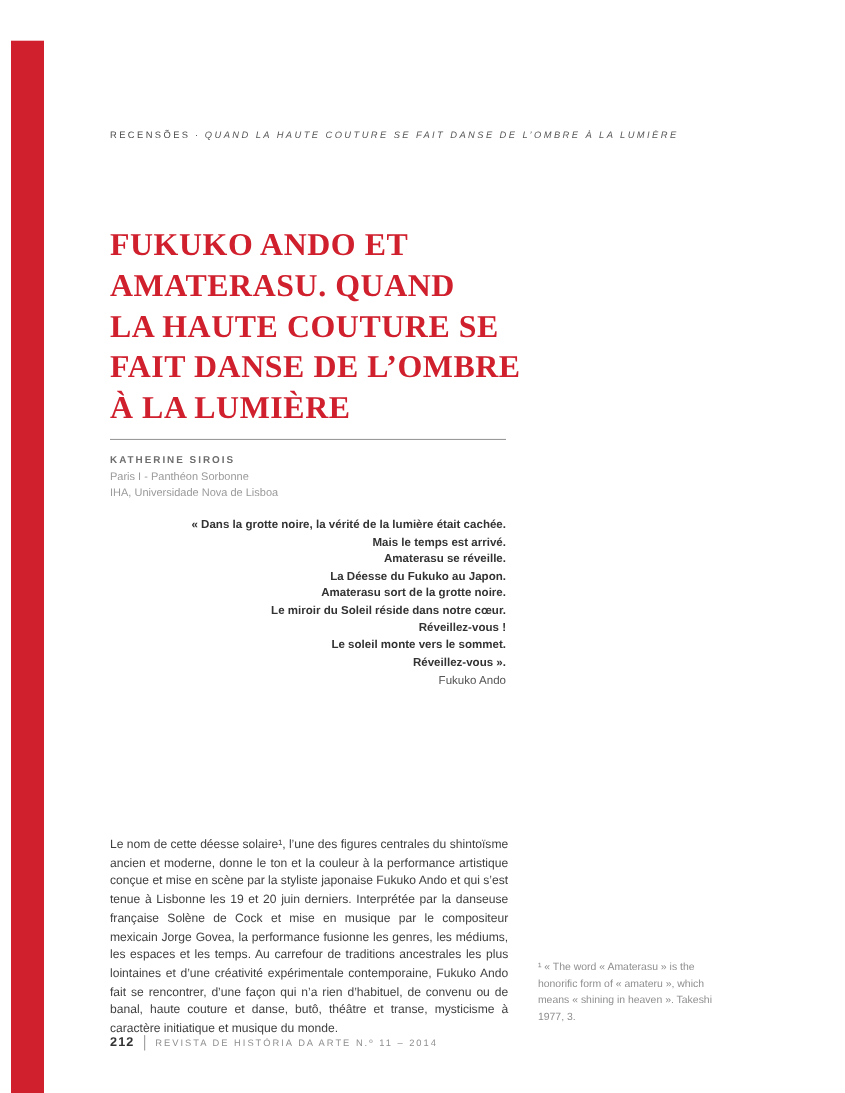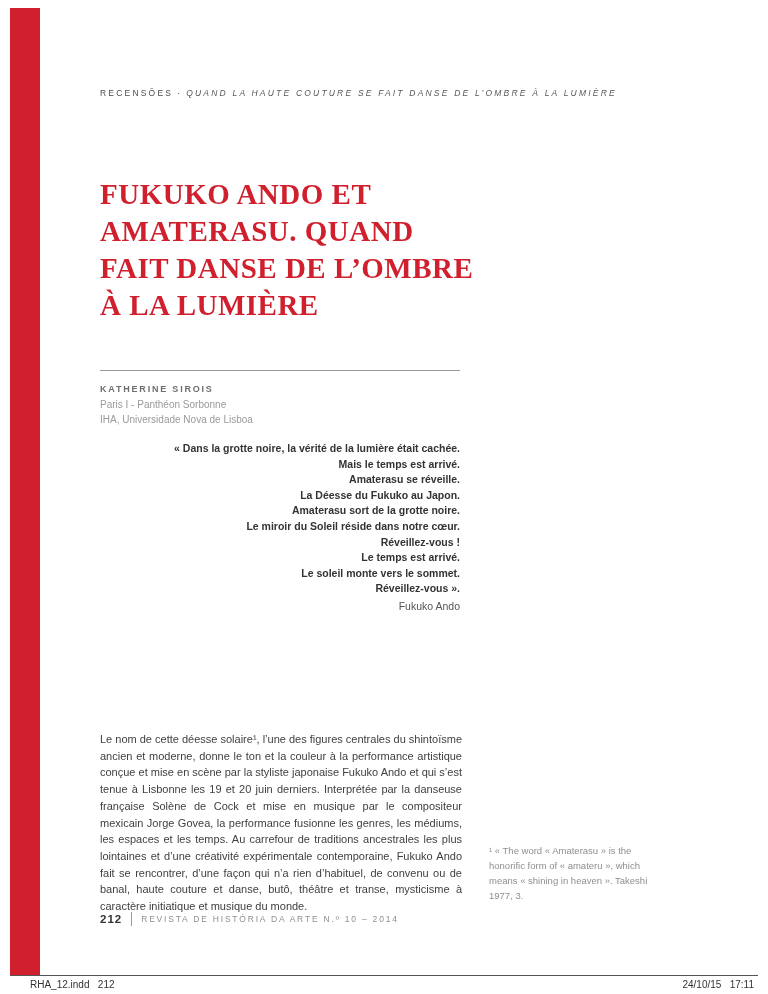--- a/index.html
+++ b/index.html
@@ -11,20 +11,21 @@
     width: 768px;
     height: 994px;
     position: relative;
     font-family: "Liberation Sans", sans-serif;
     overflow: hidden;
   }
   .page {
     position: absolute;
     inset: 0;
     background: #ffffff;
+    margin-top: 29px;
   }
   .red-bar {
     position: absolute;
     left: 10px;
     top: 8px;
     width: 30px;
     height: 967px;
     background: var(--accent-red, #d0202e);
   }
   .running-head {
@@ -168,54 +169,54 @@
 
   <div class="red-bar"></div>
 
   <div class="running-head">
     <span class="rh-section">RECENSÕES</span><span class="sep">·</span><span class="rh-title">QUAND LA HAUTE COUTURE SE FAIT DANSE DE L’OMBRE À LA LUMIÈRE</span>
   </div>
 
   <div class="article-title">
     <div>FUKUKO ANDO ET</div>
     <div>AMATERASU. QUAND</div>
+    <div>LA HAUTE COUTURE SE</div>
     <div>FAIT DANSE DE L’OMBRE</div>
     <div>À LA LUMIÈRE</div>
   </div>
 
   <div class="title-rule"></div>
 
   <div class="author-block">
     <div class="author-name">KATHERINE SIROIS</div>
     <div class="affiliation">Paris I - Panthéon Sorbonne</div>
     <div class="affiliation">IHA, Universidade Nova de Lisboa</div>
   </div>
 
   <div class="quote-block">
     <div>« Dans la grotte noire, la vérité de la lumière était cachée.</div>
     <div>Mais le temps est arrivé.</div>
     <div>Amaterasu se réveille.</div>
     <div>La Déesse du Fukuko au Japon.</div>
     <div>Amaterasu sort de la grotte noire.</div>
     <div>Le miroir du Soleil réside dans notre cœur.</div>
     <div>Réveillez-vous !</div>
-    <div>Le temps est arrivé.</div>
     <div>Le soleil monte vers le sommet.</div>
     <div>Réveillez-vous ».</div>
     <div class="quote-attribution">Fukuko Ando</div>
   </div>
 
 
   <p class="body-text">Le nom de cette déesse solaire¹, l’une des figures centrales du shintoïsme ancien et moderne, donne le ton et la couleur à la performance artistique conçue et mise en scène par la styliste japonaise Fukuko Ando et qui s’est tenue à Lisbonne les 19 et 20 juin derniers. Interprétée par la danseuse française Solène de Cock et mise en musique par le compositeur mexicain Jorge Govea, la performance fusionne les genres, les médiums, les espaces et les temps. Au carrefour de traditions ancestrales les plus lointaines et d’une créativité expérimentale contemporaine, Fukuko Ando fait se rencontrer, d’une façon qui n’a rien d’habituel, de convenu ou de banal, haute couture et danse, butô, théâtre et transe, mysticisme à caractère initiatique et musique du monde.</p>
 
   <div class="sidenote">¹ « The word « Amaterasu » is the honorific form of « amateru », which means « shining in heaven ». Takeshi 1977, 3.</div>
 
   <div class="footer">
     <span class="page-number">212</span>
     <span class="footer-divider"></span>
-    <span class="journal-name">REVISTA DE HISTÓRIA DA ARTE N.º 10 – 2014</span>
+    <span class="journal-name">REVISTA DE HISTÓRIA DA ARTE N.º 11 – 2014</span>
   </div>
 
   <div class="bottom-line"></div>
   <div class="print-mark left">RHA_12.indd   212</div>
   <div class="print-mark right">24/10/15   17:11</div>
 
 </div>
 
 </body></html>

